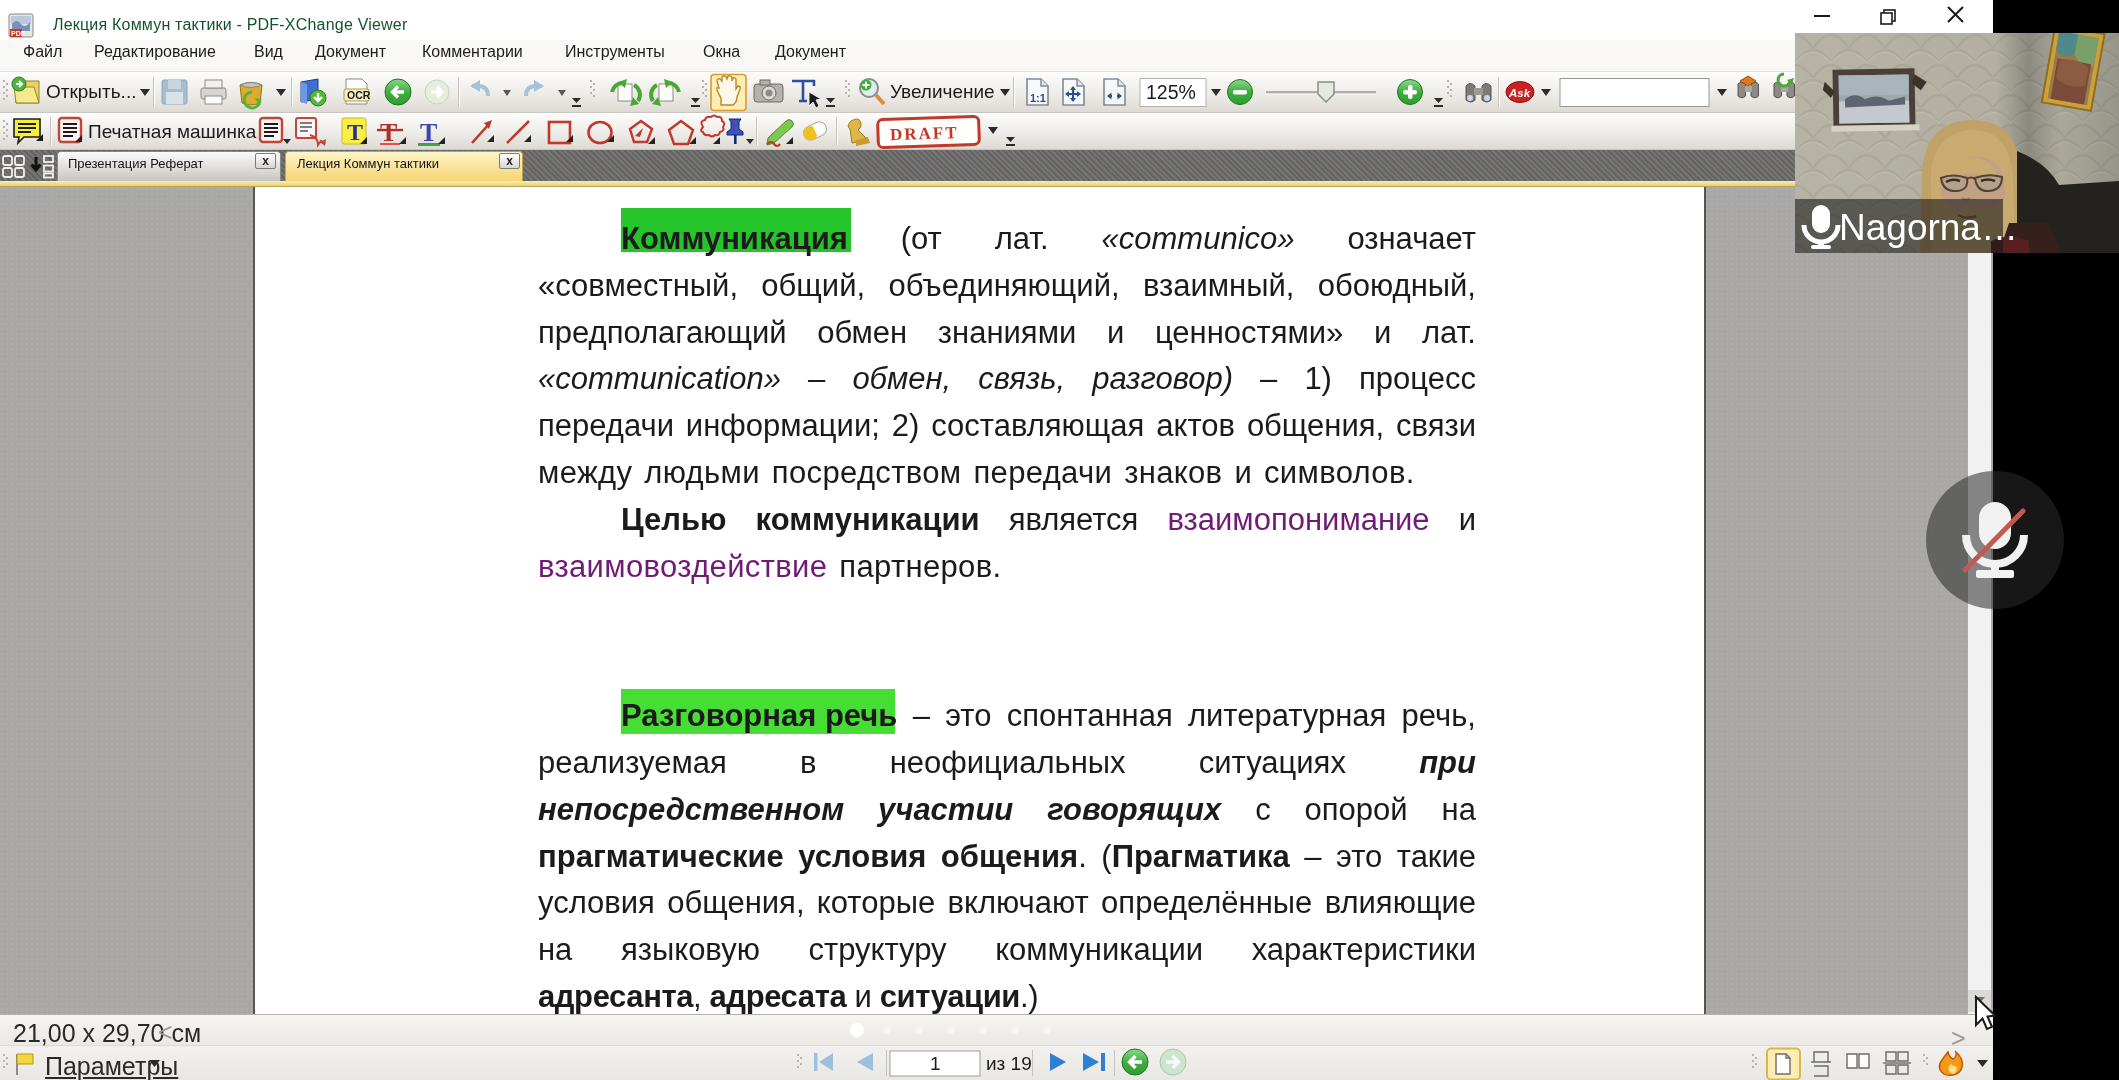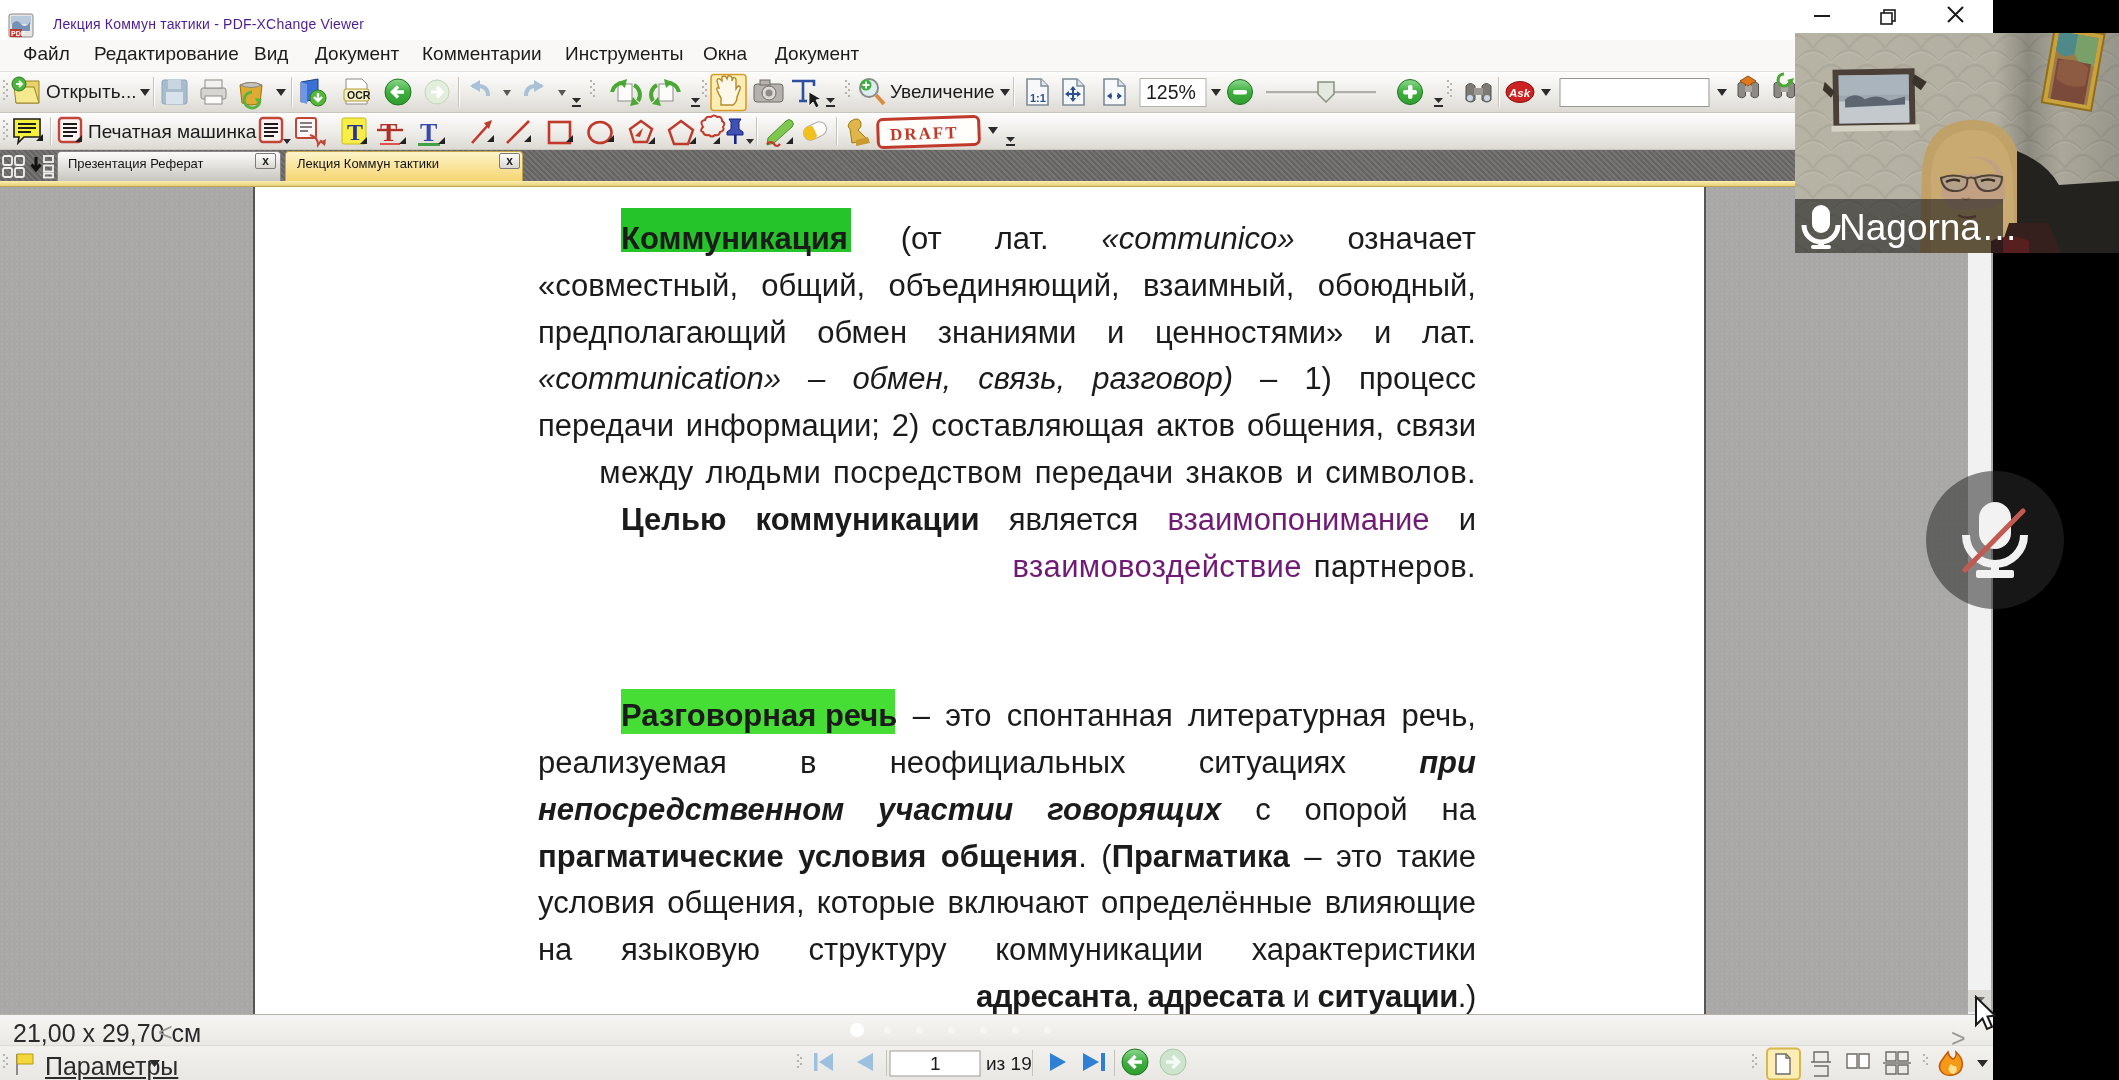--- a/index.html
+++ b/index.html
@@ -4,24 +4,24 @@
 <style>
 * { margin:0; padding:0; box-sizing:border-box; }
 html,body { width:2119px; height:1080px; background:#000; overflow:hidden;
   font-family:"Liberation Sans", sans-serif; }
 #stage { position:absolute; left:0; top:0; width:2119px; height:1080px; }
 .abs { position:absolute; }
 
 
 #app { position:absolute; left:0; top:0; width:1993px; height:1080px; background:#f0eeeb; }
 #titlebar { position:absolute; left:0; top:0; width:1993px; height:40px; background:#ffffff; }
-#titletext { position:absolute; left:53px; top:16px; font-size:14px; color:#4c1d95; letter-spacing:0.2px;}
+#titletext { position:absolute; left:53px; top:16px; font-size:16px; color:#14532d; letter-spacing:0.2px;}
 #menubar { position:absolute; left:0; top:40px; width:1993px; height:32px; background:#f9f8f6;
   border-bottom:1px solid #e2e0dc; }
-.menuitem { position:absolute; top:3px; font-size:19px; color:#1c1c1c; }
+.menuitem { position:absolute; top:3px; font-size:16px; color:#1c1c1c; }
 .tb { position:absolute; left:0; width:1993px;
   background:linear-gradient(#fcfcfb, #eceae6 60%, #dddad4);
   border-top:1px solid #ffffff; border-bottom:1px solid #c9c6c0; }
 #toolbar1 { top:72px; height:41px; }
 #toolbar2 { top:113px; height:37px; }
 .tbtext { position:absolute; font-size:19px; color:#1b1b1b; }
 
 
 #tabbar { position:absolute; left:0; top:150px; width:1993px; height:31px;
   background:#6d6c6a;
@@ -43,21 +43,21 @@
   background-size:5px 5px; }
 #page { position:absolute; left:253px; top:0px; width:1453px; height:827px; background:#ffffff;
   border-left:2px solid #565554; border-right:2px solid #565554; }
 #vscroll { position:absolute; left:1968px; top:0px; width:23px; height:827px; background:#f1f1f1; }
 
 
 #textlayer { position:absolute; left:0; top:0; }
 .tl { position:absolute; display:flex; justify-content:space-between; white-space:pre;
   font-size:31px; line-height:47px; color:#1b1b1b; width:938px; left:538px; }
 .tl > span { display:inline-block; }
-.tll { display:block; word-spacing:3px; letter-spacing:0.35px;text-align:right; }
+.tll { display:block; word-spacing:3px; letter-spacing:0.35px; }
 .ghl { position:absolute; }
 .bold { font-weight:bold; }
 .bi { font-weight:bold; font-style:italic; }
 .it { font-style:italic; }
 .red { color:#701a75; }
 
 
 
 #statusbar { position:absolute; left:0; top:1014px; width:1993px; height:66px;
   background:linear-gradient(#fafaf9,#e9e7e3); border-top:1px solid #b5b2ac; }

